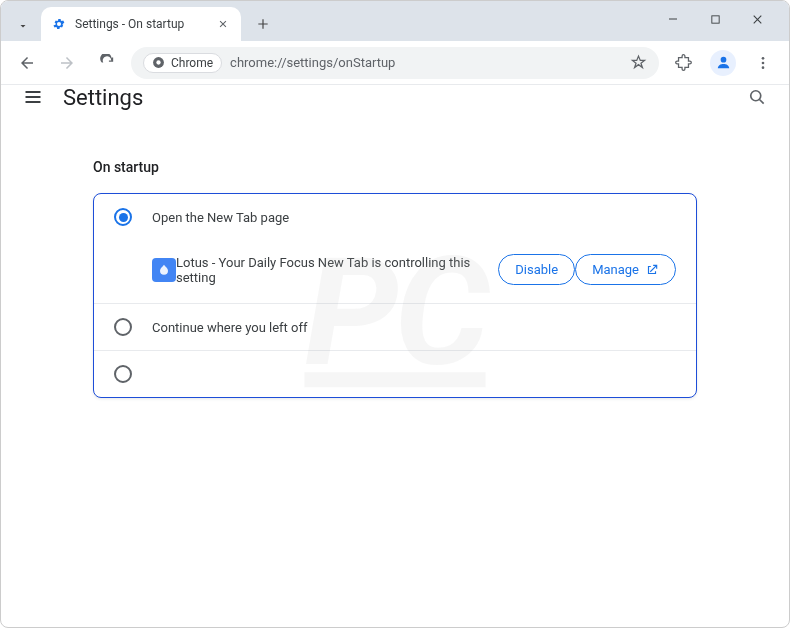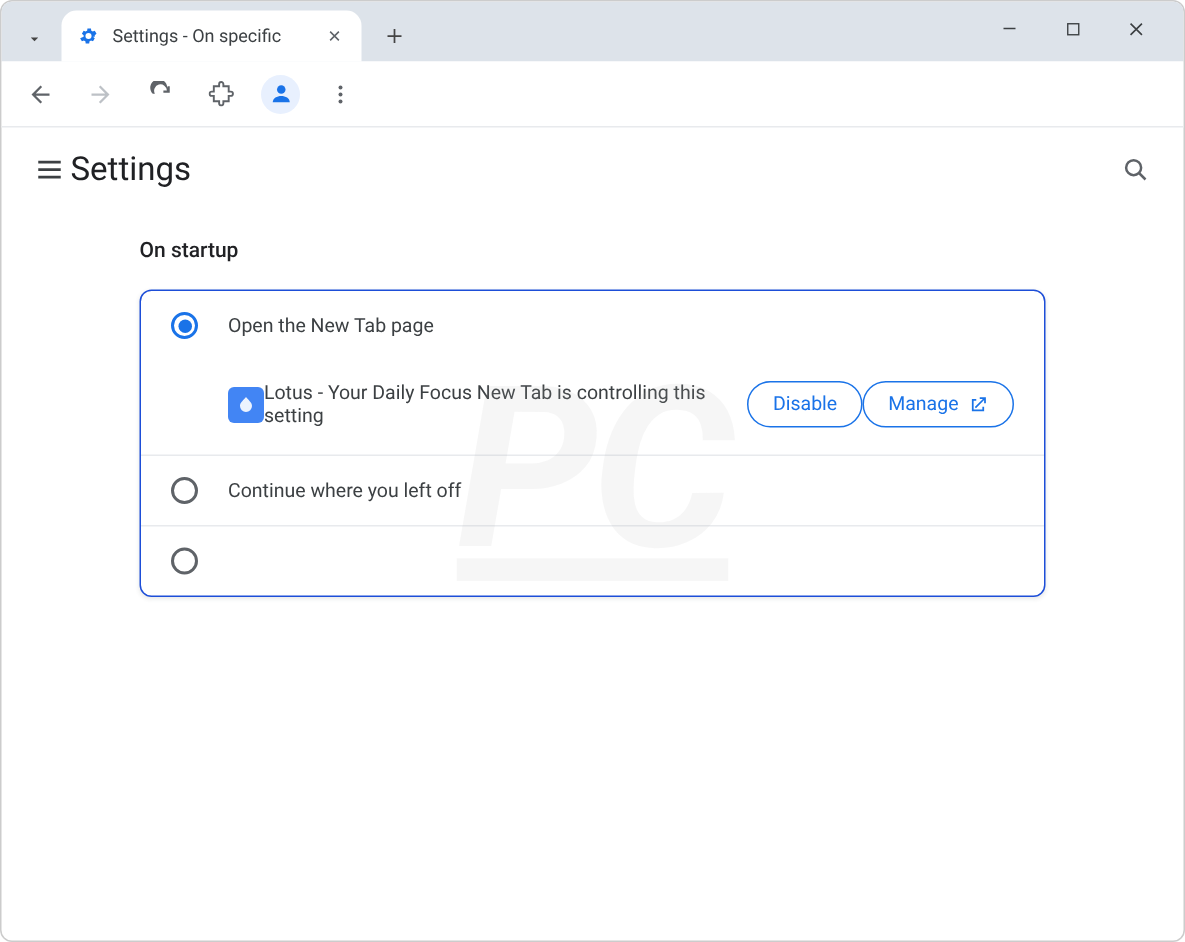--- a/index.html
+++ b/index.html
@@ -23,21 +23,21 @@
 .nav-btn.disabled { color: #bdc1c6; }
 .omnibox { flex: 1; height: 32px; background: #f1f3f4; border-radius: 16px; display: flex; align-items: center; padding: 0 12px; gap: 8px; }
 .omnibox-chip { display: flex; align-items: center; gap: 6px; background: #fff; padding: 2px 8px; border-radius: 12px; font-size: 12px; color: #3c4043; border: 1px solid #dadce0; }
 .omnibox-url { font-size: 13px; color: #5f6368; }
 .omnibox-spacer { flex: 1; }
 .omnibox-icon { color: #5f6368; cursor: pointer; }
 .toolbar-icon { width: 32px; height: 32px; display: flex; align-items: center; justify-content: center; color: #5f6368; cursor: pointer; }
 .avatar { width: 26px; height: 26px; border-radius: 50%; background: #e8f0fe; display: flex; align-items: center; justify-content: center; }
 
 
-.settings-header { height: 56px; display: flex; align-items: center; padding: 0 20px; gap: 2px; }
+.settings-header { height: 56px; display: flex; align-items: flex-start; padding: 0 20px; gap: 18px; }
 .menu-btn { width: 24px; height: 24px; display: flex; align-items: center; justify-content: center; color: #3c4043; cursor: pointer; }
 .settings-title { font-size: 22px; color: #202124; font-weight: 400; }
 .settings-header-spacer { flex: 1; }
 .search-btn { width: 24px; height: 24px; display: flex; align-items: center; justify-content: center; color: #5f6368; cursor: pointer; }
 
 
 .content { padding: 0 92px; }
 .section-title { font-size: 14px; color: #202124; margin: 18px 0 18px 0; font-weight: 500; }
 .card { border: 1px solid #1d4ed8; border-radius: 8px; box-shadow: 0 1px 3px rgba(60,64,67,.12); background: #fff; }
 .option-row { display: flex; align-items: center; padding: 14px 20px; gap: 20px; }
@@ -66,21 +66,21 @@
     <svg width="12" height="12" viewBox="0 0 24 24">
         <path fill="currentColor" d="M7 10l5 5 5-5z"></path>
       </svg>
   </div>
   <div class="tab">
     <span class="tab-favicon">
       <svg width="14" height="14" viewBox="0 0 24 24">
           <path fill="#1a73e8" d="M19.14 12.94a7.07 7.07 0 000-1.88l2.03-1.58-2-3.46-2.39.96a7.03 7.03 0 00-1.62-.94l-.36-2.54h-4l-.36 2.54c-.58.24-1.12.56-1.62.94l-2.39-.96-2 3.46 2.03 1.58a7.07 7.07 0 000 1.88L2.43 14.5l2 3.46 2.39-.96c.5.38 1.04.7 1.62.94l.36 2.54h4l.36-2.54c.58-.24 1.12-.56 1.62-.94l2.39.96 2-3.46-2.03-1.56zM12 15.5A3.5 3.5 0 1112 8.5a3.5 3.5 0 010 7z"></path>
         </svg>
     </span>
-    <span class="tab-title">Settings - On specific</span>
+    <span class="tab-title">Settings - On startup</span>
     <span class="tab-close">
       <svg width="10" height="10" viewBox="0 0 24 24">
           <path stroke="currentColor" stroke-width="2.5" d="M5 5l14 14M19 5L5 19"></path>
         </svg>
     </span>
   </div>
   <div class="new-tab">
     <svg width="14" height="14" viewBox="0 0 24 24">
         <path stroke="currentColor" stroke-width="2" d="M12 4v16M4 12h16"></path>
       </svg>
@@ -113,20 +113,36 @@
   </div>
   <div class="nav-btn disabled">
     <svg width="18" height="18" viewBox="0 0 24 24">
         <path fill="currentColor" d="M4 13h12.17l-5.59 5.59L12 20l8-8-8-8-1.41 1.41L16.17 11H4z"></path>
       </svg>
   </div>
   <div class="nav-btn">
     <svg width="17" height="17" viewBox="0 0 24 24">
         <path fill="currentColor" d="M17.65 6.35A8 8 0 104 12h2a6 6 0 1111.3-3H14v2h6V5h-2z"></path>
       </svg>
+  </div>
+  <div class="omnibox">
+    <span class="omnibox-chip">
+      <svg width="13" height="13" viewBox="0 0 24 24">
+          <circle cx="12" cy="12" r="10" fill="#5f6368"></circle>
+          <circle cx="12" cy="12" r="4" fill="#fff"></circle>
+        </svg>
+      <span>Chrome</span>
+    </span>
+    <span class="omnibox-url">chrome://settings/onStartup</span>
+    <span class="omnibox-spacer"></span>
+    <span class="omnibox-icon">
+      <svg width="17" height="17" viewBox="0 0 24 24">
+          <path fill="none" stroke="currentColor" stroke-width="1.8" d="M12 3l2.5 6h6l-5 4 2 6-5.5-4-5.5 4 2-6-5-4h6z"></path>
+        </svg>
+    </span>
   </div>
   <div class="toolbar-icon">
     <svg width="17" height="17" viewBox="0 0 24 24">
         <path fill="none" stroke="currentColor" stroke-width="1.8" d="M14 3a2 2 0 00-4 0v2H5v5H3a2 2 0 000 4h2v5h5v2a2 2 0 004 0v-2h5v-5h2a2 2 0 000-4h-2V5h-5z"></path>
       </svg>
   </div>
   <div class="toolbar-icon">
     <span class="avatar">
       <svg width="17" height="17" viewBox="0 0 24 24">
           <circle cx="12" cy="8" r="4" fill="#1a73e8"></circle>

